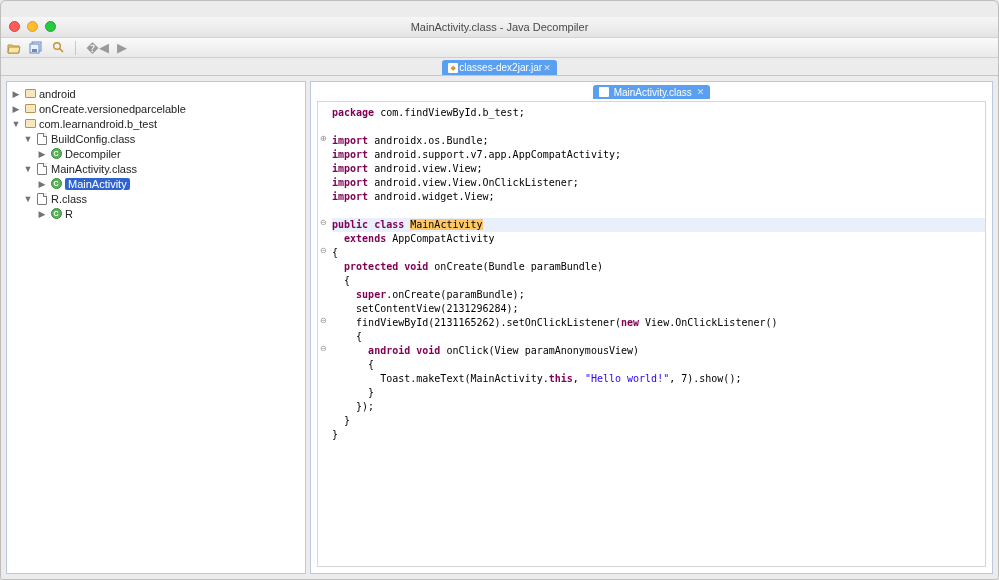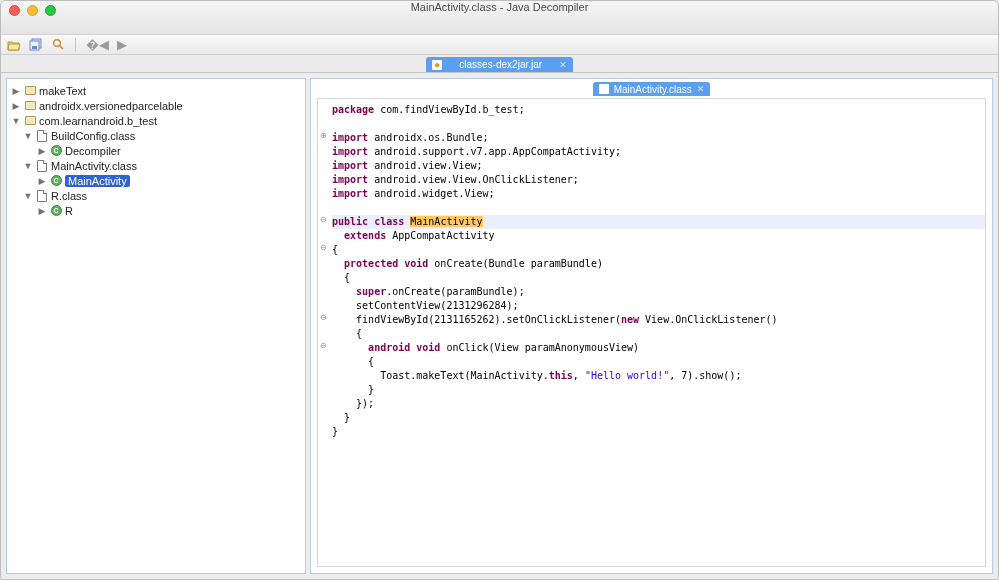--- a/index.html
+++ b/index.html
@@ -1,32 +1,32 @@
 <!DOCTYPE html>
 <html><head>
 <meta charset="utf-8">
 <style>
 html,body{margin:0;padding:0;height:100%;font-family:"Lucida Grande","Helvetica Neue",Arial,sans-serif;font-size:11px;color:#222;background:#ececec;}
 *{box-sizing:border-box;}
 .window{width:999px;height:580px;background:#ececec;border:1px solid #bdbdbd;border-radius:6px 6px 4px 4px;display:flex;flex-direction:column;overflow:hidden;box-shadow:0 2px 6px rgba(0,0,0,0.15);}
-.titlebar{height:34px;background:linear-gradient(#f6f6f6,#e4e4e4);border-bottom:1px solid #d2d2d2;display:flex;align-items:flex-start;position:relative;}
+.titlebar{height:21px;background:linear-gradient(#f6f6f6,#e4e4e4);border-bottom:1px solid #d2d2d2;display:flex;align-items:center;position:relative;margin-top:16px;}
 .traffic{display:flex;gap:7px;position:absolute;left:8px;top:4px;}
 .tdot{width:11px;height:11px;border-radius:50%;}
 .tdot.red{background:#ff5f57;border:0.5px solid #e24033;}
 .tdot.yellow{background:#ffbd2e;border:0.5px solid #e1a116;}
 .tdot.green{background:#28c840;border:0.5px solid #17a92c;}
 .titletext{flex:1;text-align:center;font-size:11px;color:#4a4a4a;}
 .toolbar{height:20px;background:linear-gradient(#fafafa,#e9e9e9);border-bottom:1px solid #cfcfcf;display:flex;align-items:center;padding:0 6px;gap:8px;}
 .tbicon{width:14px;height:14px;display:flex;align-items:center;justify-content:center;cursor:pointer;}
 .sep{width:1px;height:14px;background:#c9c9c9;margin:0 2px;}
 .tbicon svg{display:block;}
 .arrow{color:#9a9a9a;font-size:13px;line-height:1;cursor:pointer;}
 .body{flex:1;display:flex;flex-direction:column;background:#ececec;}
 .jartabrow{height:18px;display:flex;justify-content:center;align-items:flex-end;border-bottom:1px solid #c6c6c6;}
-.jartab{background:#5a9ff0;color:#fff;font-size:10px;height:15px;border-radius:3px 3px 0 0;display:flex;align-items:center;padding:0 6px;gap:17px;}
+.jartab{background:#5a9ff0;color:#fff;font-size:10px;height:15px;border-radius:3px 3px 0 0;display:flex;align-items:center;padding:0 6px;gap:1px;}
 .jartab .xicon{font-size:9px;color:#cfe3ff;cursor:pointer;}
 .jico{width:10px;height:10px;background:#fff;border-radius:1px;display:flex;align-items:center;justify-content:center;font-size:7px;color:#d89a2b;}
 .split{flex:1;display:flex;overflow:hidden;padding:5px 5px 5px 5px;gap:4px;}
 .panel{background:#fff;border:1px solid #bac8e0;}
 .treepanel{width:300px;overflow:auto;padding:4px 0;}
 .editorpanel{flex:1;display:flex;flex-direction:column;overflow:hidden;}
 .filetabrow{height:16px;display:flex;justify-content:center;align-items:flex-end;margin-top:1px;}
 .filetab{background:#5a9ff0;color:#fff;font-size:10px;height:14px;border-radius:3px 3px 0 0;display:flex;align-items:center;padding:0 6px;gap:5px;}
 .filetab .xicon{font-size:9px;color:#cfe3ff;cursor:pointer;}
 .fico{width:10px;height:10px;background:#fff;border-radius:1px;}
@@ -103,30 +103,30 @@
     <div class="split">
 
       <div class="panel treepanel">
         <ul class="tree">
           <li>
             <div class="trow">
               <span class="twist">▶</span>
               <span class="ticon">
                   <span class="pkgico"></span>
                 </span>
-              <span>makeText</span>
+              <span>android</span>
             </div>
           </li>
           <li>
             <div class="trow">
               <span class="twist">▶</span>
               <span class="ticon">
                   <span class="pkgico"></span>
                 </span>
-              <span>androidx.versionedparcelable</span>
+              <span>onCreate.versionedparcelable</span>
             </div>
           </li>
           <li>
             <div class="trow">
               <span class="twist">▼</span>
               <span class="ticon">
                   <span class="pkgico"></span>
                 </span>
               <span>com.learnandroid.b_test</span>
             </div>

